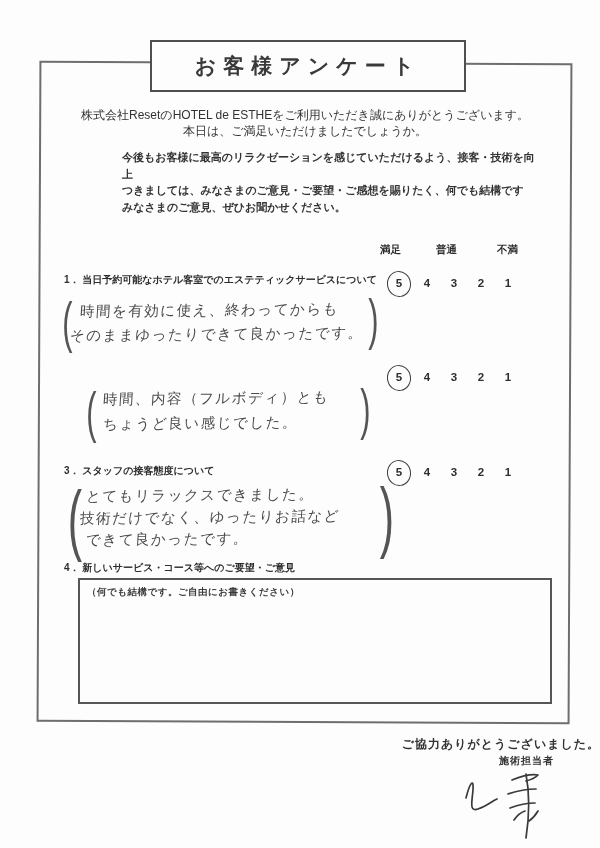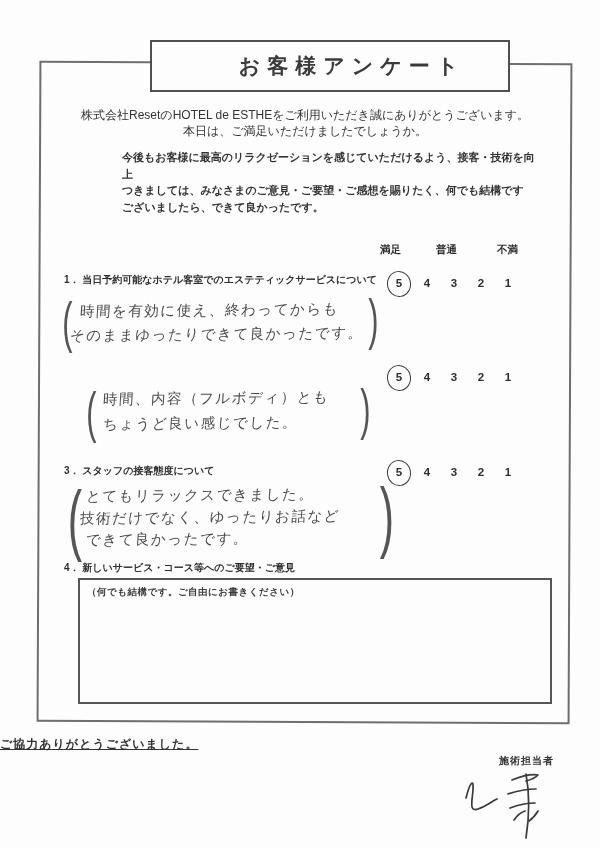--- a/index.html
+++ b/index.html
@@ -15,21 +15,21 @@
   
   .form-border{
     position:absolute;left:38px;top:62px;width:529px;height:657px;
     border:2px solid #6e6e6e;
     transform:rotate(0.25deg);
   }
   
   .title-box{
     position:absolute;left:150px;top:40px;width:312px;height:48px;
     border:2px solid #4f4f4f;background:#fdfdfd;
-    display:flex;align-items:center;justify-content:center;padding-left:44px;
+    display:flex;align-items:center;justify-content:center;
   }
   .title-box span{
     font-size:21px;font-weight:700;letter-spacing:7px;color:#3a3a3a;
   }
   .intro-center{
     position:absolute;left:60px;top:107px;width:490px;
     text-align:center;font-size:12px;line-height:16px;color:#333;font-weight:500;
   }
   .intro-left{
     position:absolute;left:122px;top:149px;width:420px;
@@ -65,22 +65,22 @@
   .bk3{font-size:78px;}
   
   .comment-box{
     position:absolute;left:78px;top:578px;width:470px;height:122px;
     border:2px solid #565656;background:#fdfdfd;
   }
   .comment-box .placeholder{
     position:absolute;left:7px;top:6px;font-size:9.5px;color:#3c3c3c;font-weight:600;letter-spacing:0.5px;
   }
   .thanks{
-    position:absolute;left:0;top:736px;width:600px;text-align:left;
-    font-size:12px;color:#333;font-weight:600;letter-spacing:1px;text-decoration:underline;
+    position:absolute;left:0;top:736px;width:600px;text-align:right;
+    font-size:12px;color:#333;font-weight:600;letter-spacing:1px;
   }
   .staff-label{
     position:absolute;right:46px;top:754px;font-size:10px;color:#333;font-weight:600;letter-spacing:1px;
   }
   .signature{position:absolute;left:452px;top:768px;width:120px;height:78px;}
 </style>
 </head>
 <body>
 
 <div class="sheet">
@@ -92,21 +92,21 @@
   </div>
 
   <div class="intro-center">
     <div>株式会社ResetのHOTEL de ESTHEをご利用いただき誠にありがとうございます。</div>
     <div>本日は、ご満足いただけましたでしょうか。</div>
   </div>
 
   <div class="intro-left">
     <div>今後もお客様に最高のリラクゼーションを感じていただけるよう、接客・技術を向上</div>
     <div>つきましては、みなさまのご意見・ご要望・ご感想を賜りたく、何でも結構です</div>
-    <div>ございましたら、できて良かったです。</div>
+    <div>みなさまのご意見、ぜひお聞かせください。</div>
   </div>
 
   <span class="scale-header sh-manzoku">満足</span>
   <span class="scale-header sh-futsuu">普通</span>
   <span class="scale-header sh-fuman">不満</span>
 
   <div class="q-label q1">
     <span>1．</span>
     <span>当日予約可能なホテル客室でのエステティックサービスについて</span>
   </div>

